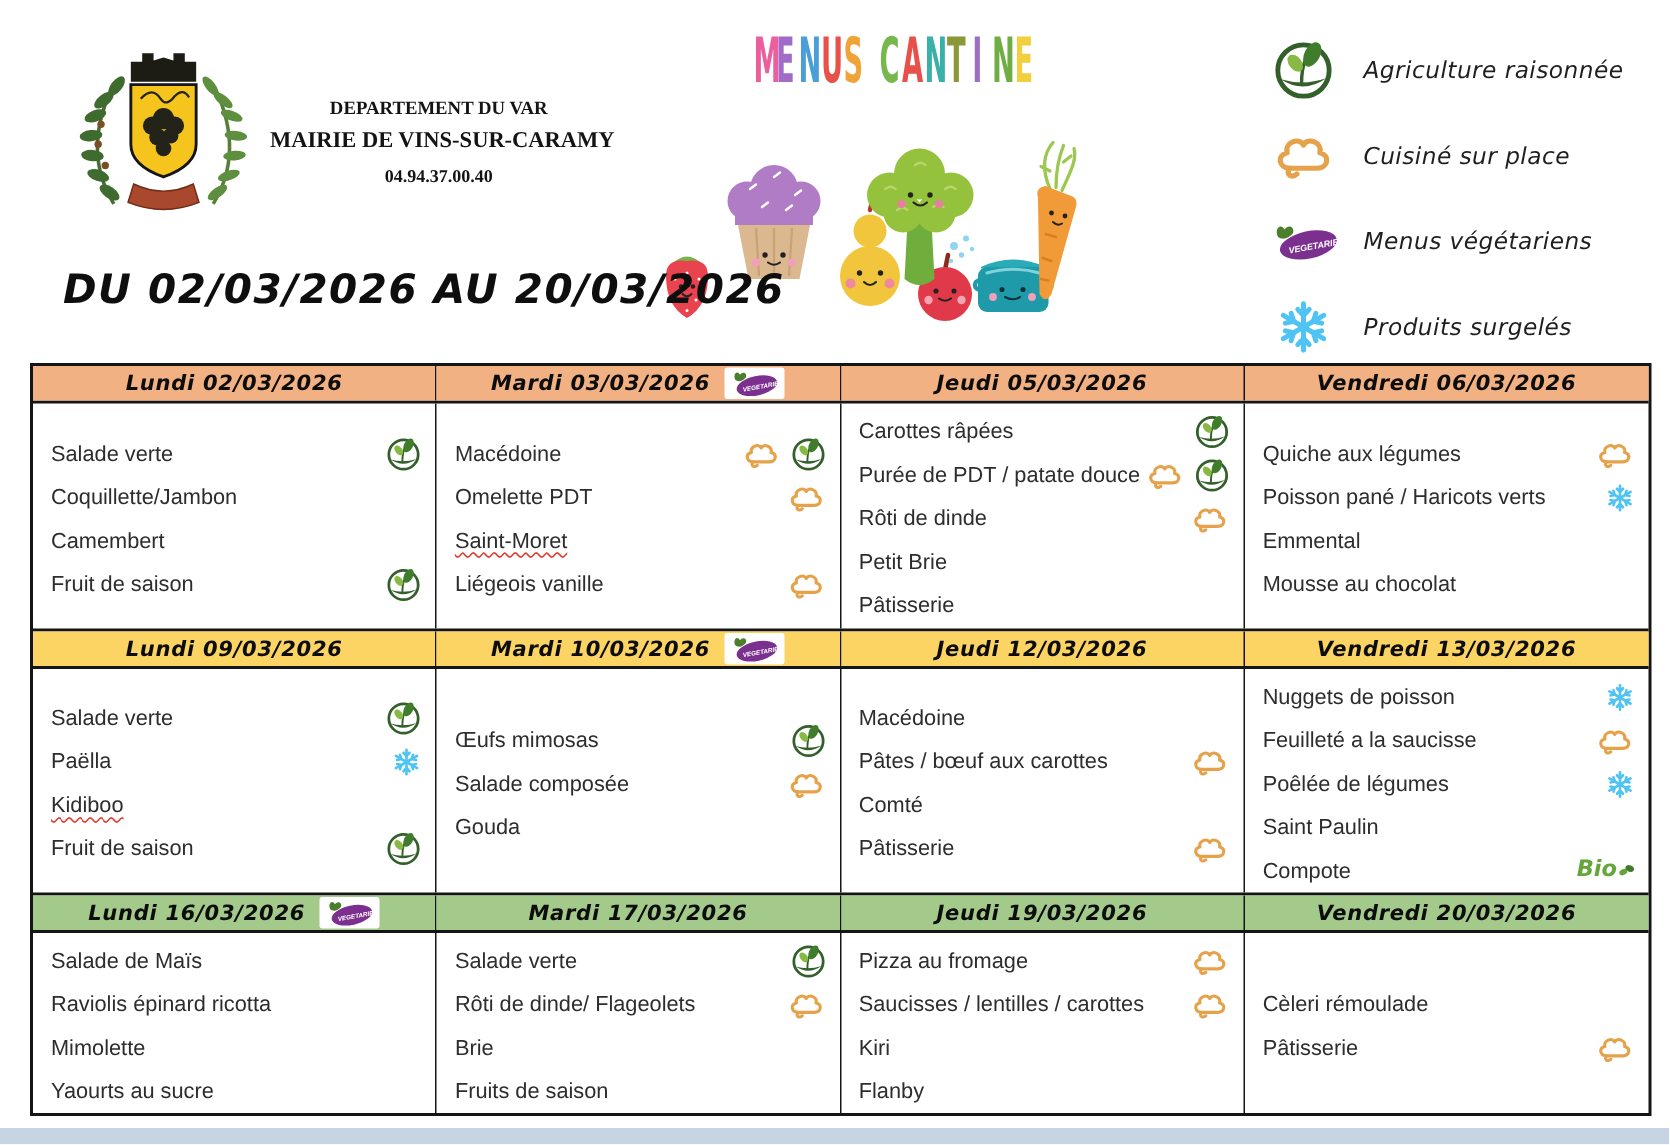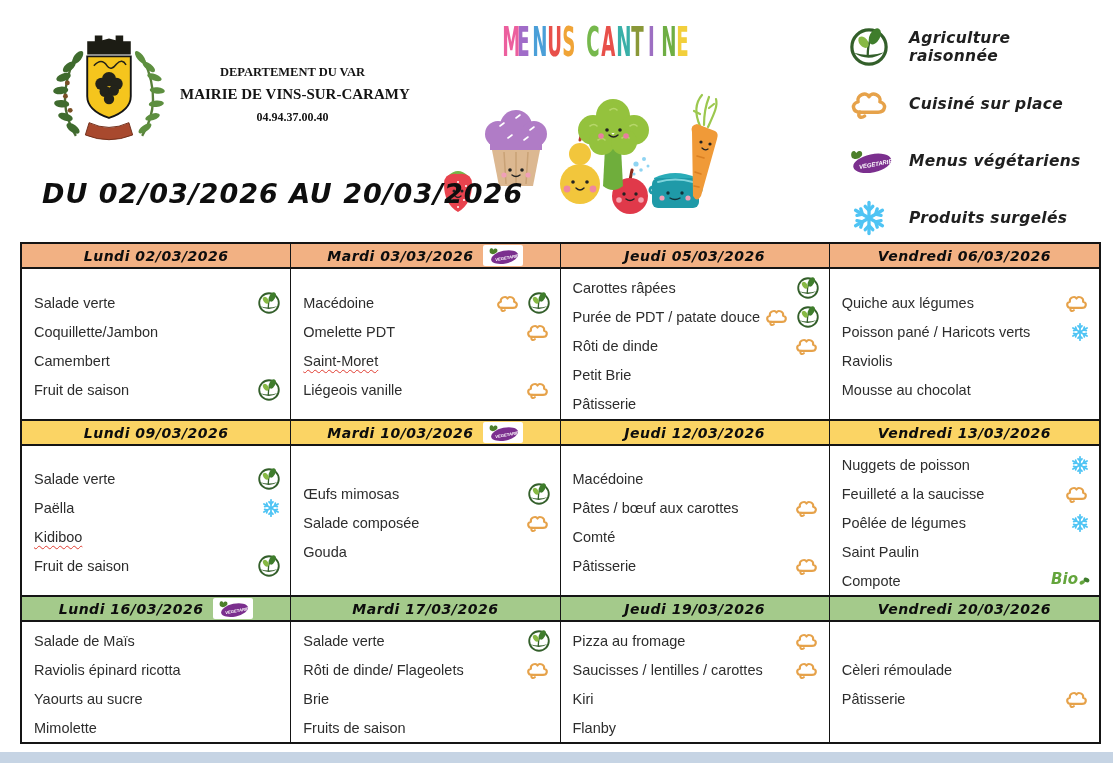--- a/index.html
+++ b/index.html
@@ -16,21 +16,21 @@
   .title{position:absolute;left:478px;top:16px;width:232px;height:50px;display:flex;
          align-items:flex-end;justify-content:center;}
   .title span{display:inline-block;width:15px;text-align:center;font-size:26px;font-weight:bold;
               transform:scale(0.70,1.60);transform-origin:center bottom;
               font-family:"DejaVu Sans",sans-serif;}
   .title span.sp{width:9px;}
   .illus{position:absolute;left:438px;top:90px;width:285px;height:128px;}
   .legend{position:absolute;left:845px;top:18px;width:260px;}
   .legend-row{display:flex;align-items:center;gap:16px;height:57px;}
   .legend-ic{width:48px;display:flex;justify-content:center;align-items:center;}
-  .legend-lb{font-size:15.5px;color:#1f1f1f;letter-spacing:0.3px;font-weight:bold;}
+  .legend-lb{font-size:15.5px;color:#1f1f1f;letter-spacing:0.3px;}
   .date-range{position:absolute;left:42px;top:178px;font-size:27px;font-weight:bold;
               color:#0e0e0e;letter-spacing:1px;}
   
   .menu-table{position:absolute;left:20px;top:242px;width:1077px;border:2px solid #151515;
               background:#fff;}
   .w-header{display:grid;grid-template-columns:repeat(4,1fr);height:23px;
             border-top:2px solid #151515;border-bottom:2px solid #151515;}
   .w-header.first{border-top:none;}
   .day-h{display:flex;align-items:center;justify-content:center;gap:10px;
          border-right:1.5px solid #151515;overflow:hidden;}
@@ -461,21 +461,21 @@
             <span class="mi-text">Poisson pané / Haricots verts</span>
             <span class="mi-icons">
               <span class="icon">
                 <svg width="20" height="20">
                   <use href="#sym-snow" width="20" height="20"></use>
                 </svg>
               </span>
             </span>
           </div>
           <div class="menu-item">
-            <span class="mi-text">Raviolis</span>
+            <span class="mi-text">Emmental</span>
           </div>
           <div class="menu-item">
             <span class="mi-text">Mousse au chocolat</span>
           </div>
         </div>
       </div>
       <div class="w-header">
         <div class="day-h" style="background: rgb(251, 212, 100);">
           <span class="day-label hand">Lundi 09/03/2026</span>
         </div>
@@ -652,24 +652,24 @@
       </div>
       <div class="w-body" style="height: 120px;">
         <div class="day-cell">
           <div class="menu-item">
             <span class="mi-text">Salade de Maïs</span>
           </div>
           <div class="menu-item">
             <span class="mi-text">Raviolis épinard ricotta</span>
           </div>
           <div class="menu-item">
+            <span class="mi-text">Mimolette</span>
+          </div>
+          <div class="menu-item">
             <span class="mi-text">Yaourts au sucre</span>
-          </div>
-          <div class="menu-item">
-            <span class="mi-text">Mimolette</span>
           </div>
         </div>
         <div class="day-cell">
           <div class="menu-item">
             <span class="mi-text">Salade verte</span>
             <span class="mi-icons">
               <span class="icon">
                 <svg width="24" height="24">
                   <use href="#sym-leaf" width="24" height="24"></use>
                 </svg>

